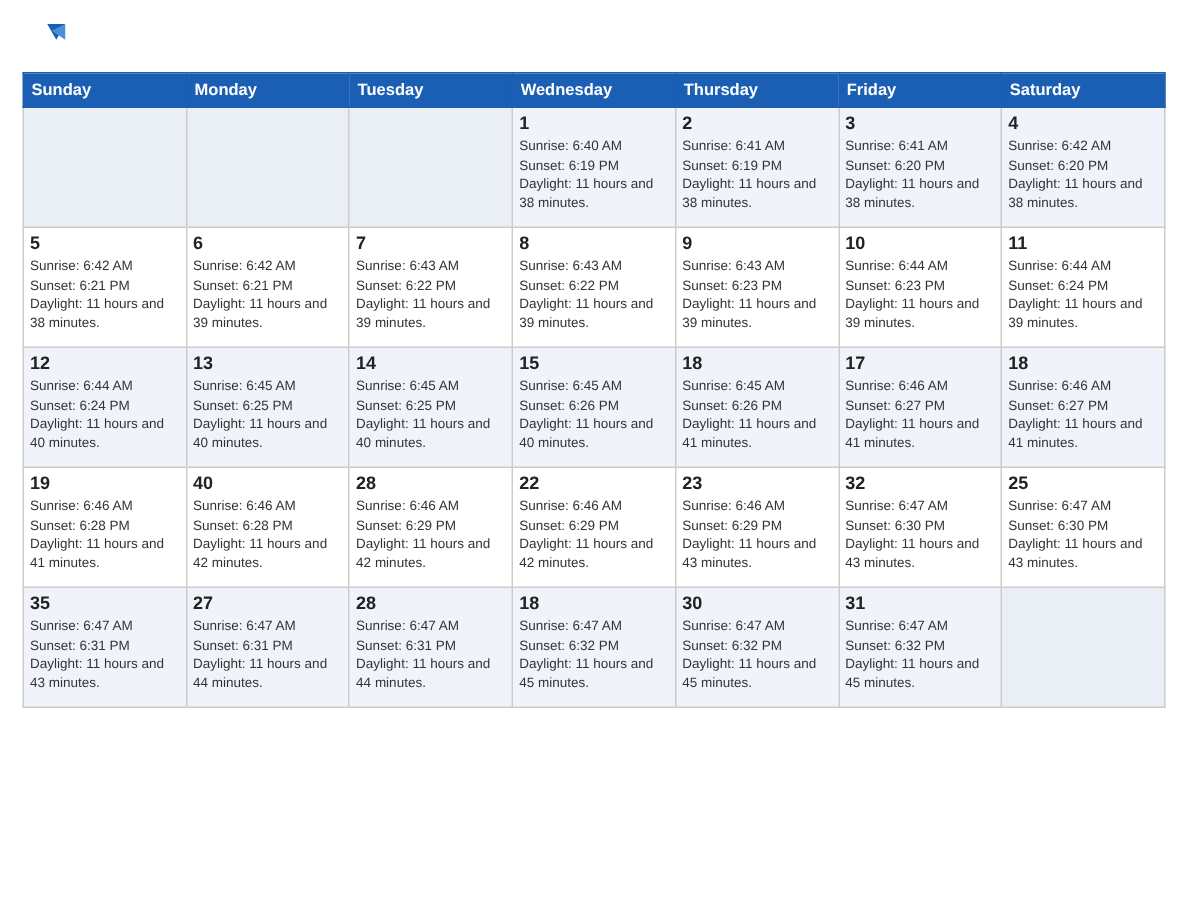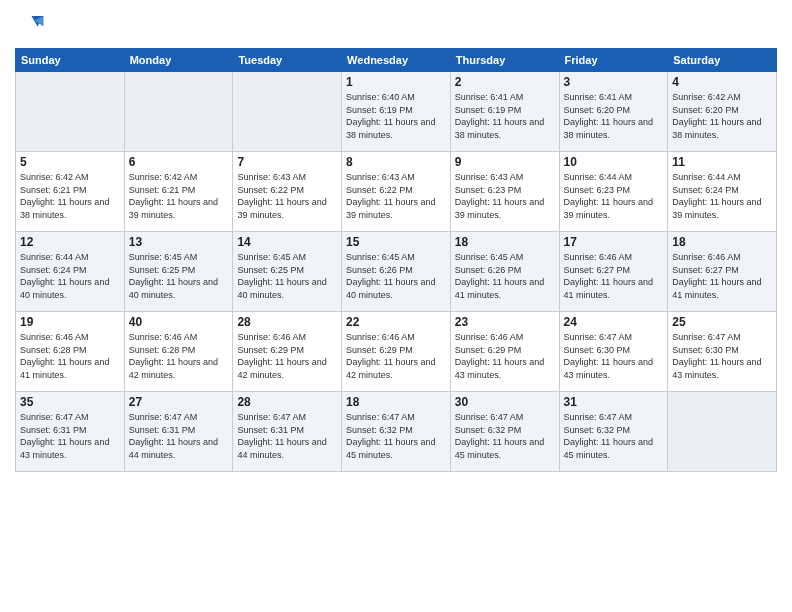--- a/index.html
+++ b/index.html
@@ -276,21 +276,21 @@
 Sunset: 6:29 PM
 Daylight: 11 hours and 42 minutes.</div>
           </td>
           <td>
             <div class="day-num">23</div>
             <div class="day-info" style="white-space: pre-line;">Sunrise: 6:46 AM
 Sunset: 6:29 PM
 Daylight: 11 hours and 43 minutes.</div>
           </td>
           <td>
-            <div class="day-num">24</div>
+            <div class="day-num">32</div>
             <div class="day-info" style="white-space: pre-line;">Sunrise: 6:47 AM
 Sunset: 6:30 PM
 Daylight: 11 hours and 43 minutes.</div>
           </td>
           <td>
             <div class="day-num">25</div>
             <div class="day-info" style="white-space: pre-line;">Sunrise: 6:47 AM
 Sunset: 6:30 PM
 Daylight: 11 hours and 43 minutes.</div>
           </td>

